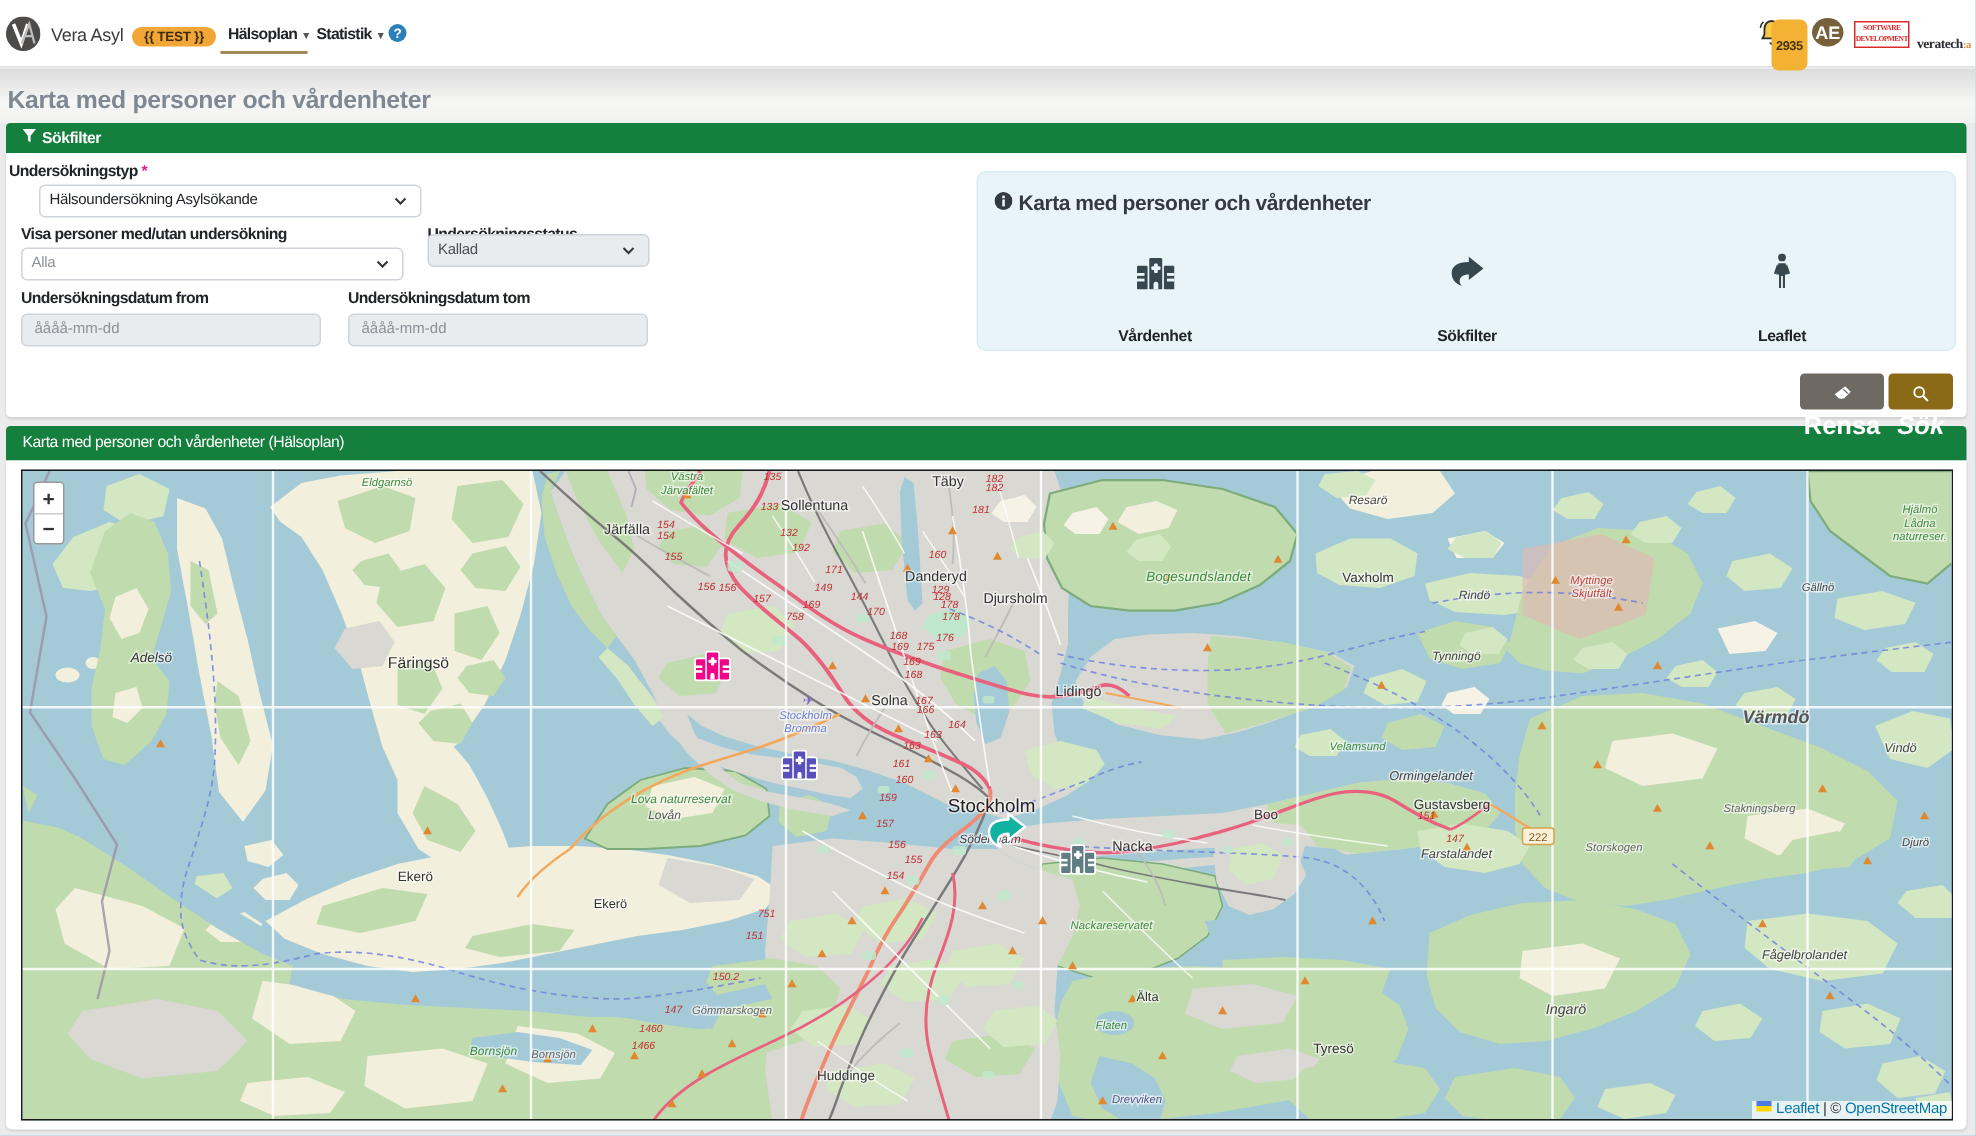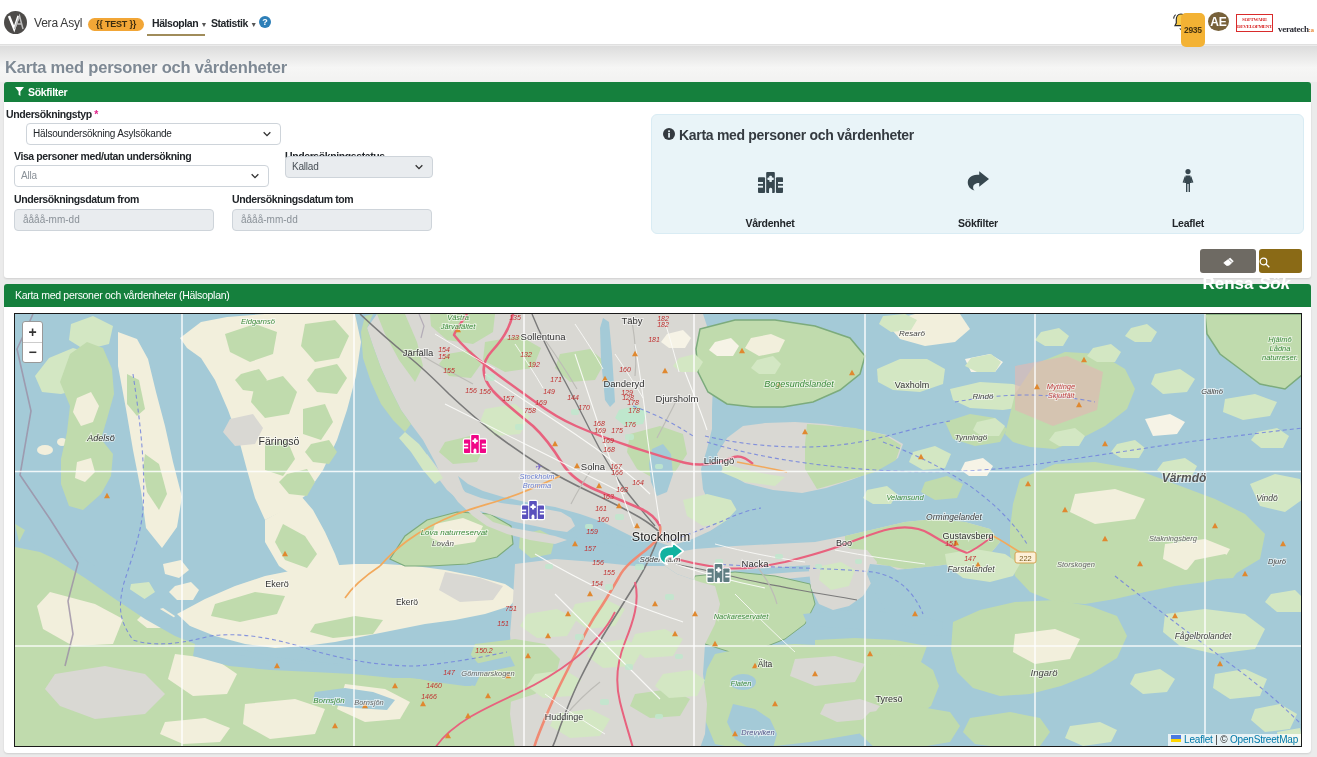--- a/index.html
+++ b/index.html
@@ -37,21 +37,21 @@
 .gray { background:#e9ecef; color:#495057; }
 .ginput { position:absolute; height:22px; border:1px solid #ced4da; border-radius:4px; background:#e9ecef; font-size:10px; color:#8a9198; line-height:20px; padding-left:8px; }
 .infobox { position:absolute; left:651px; top:114px; width:653px; height:120px; background:#e9f4f8; border:1px solid #d9ecf4; border-radius:6px; }
 .ib-title { position:absolute; left:27px; top:12px; font-size:14px; font-weight:bold; color:#343a40; letter-spacing:-0.3px; }
 .ib-text { position:absolute; left:10px; top:41px; font-size:10px; color:#212529; white-space:nowrap; letter-spacing:-0.28px; }
 .ib-col { position:absolute; top:54px; width:120px; text-align:center; }
 .ib-lab { font-size:10.5px; font-weight:bold; color:#212529; margin-top:20px; letter-spacing:-0.25px; }
 .btn { position:absolute; height:24px; border-radius:3px; color:#fff; font-size:17px; font-weight:bold; }
 .btn svg { vertical-align:-2px; }
 .btn-rensa { left:1200px; top:249px; width:56px; background:#6e6a63; text-align:center; line-height:23px; }
-.btn-sok { left:1259px; top:249px; width:43px; background:#8a6a16; text-align:left; line-height:23px;font-style:italic; }
+.btn-sok { left:1259px; top:249px; width:43px; background:#8a6a16; text-align:center; line-height:23px;font-style:italic; }
 .mapwrap { position:absolute; left:14px; top:313px; width:1288px; height:434px; border:1px solid #1a1a1a; background:#a9cedb; }
 .mapinner { position:absolute; left:0; top:0; width:1286px; height:432px; overflow:hidden; }
 .zoomctl { position:absolute; left:7px; top:7px; width:21px; height:42px; background:#fff; border:1px solid #999; border-radius:3px; z-index:20; }
 .zoomctl .zi { height:21px; text-align:center; font-size:14px; font-weight:bold; color:#333; line-height:20px; border-bottom:1px solid #ccc; }
 .zoomctl .zo { height:20px; text-align:center; font-size:14px; font-weight:bold; color:#333; line-height:18px; }
 .attrib { position:absolute; right:0; bottom:0; background:rgba(255,255,255,0.75); font-size:10px; color:#333; padding:0 3px 1px 3px; z-index:20; line-height:11px; letter-spacing:-0.2px; }
 .attrib a { color:#0078a8; text-decoration:none; }
 </style>
 </head>
 <body>

